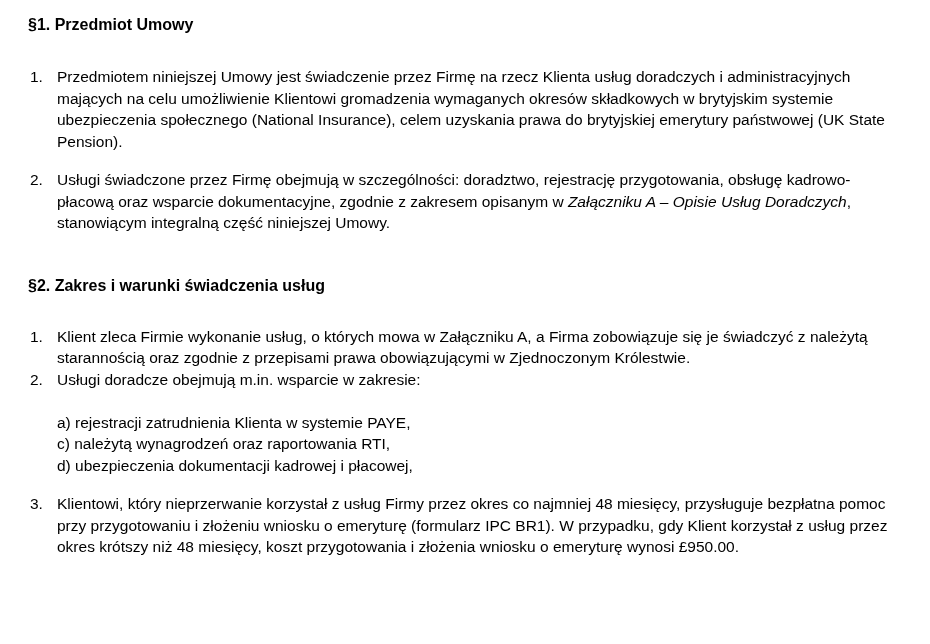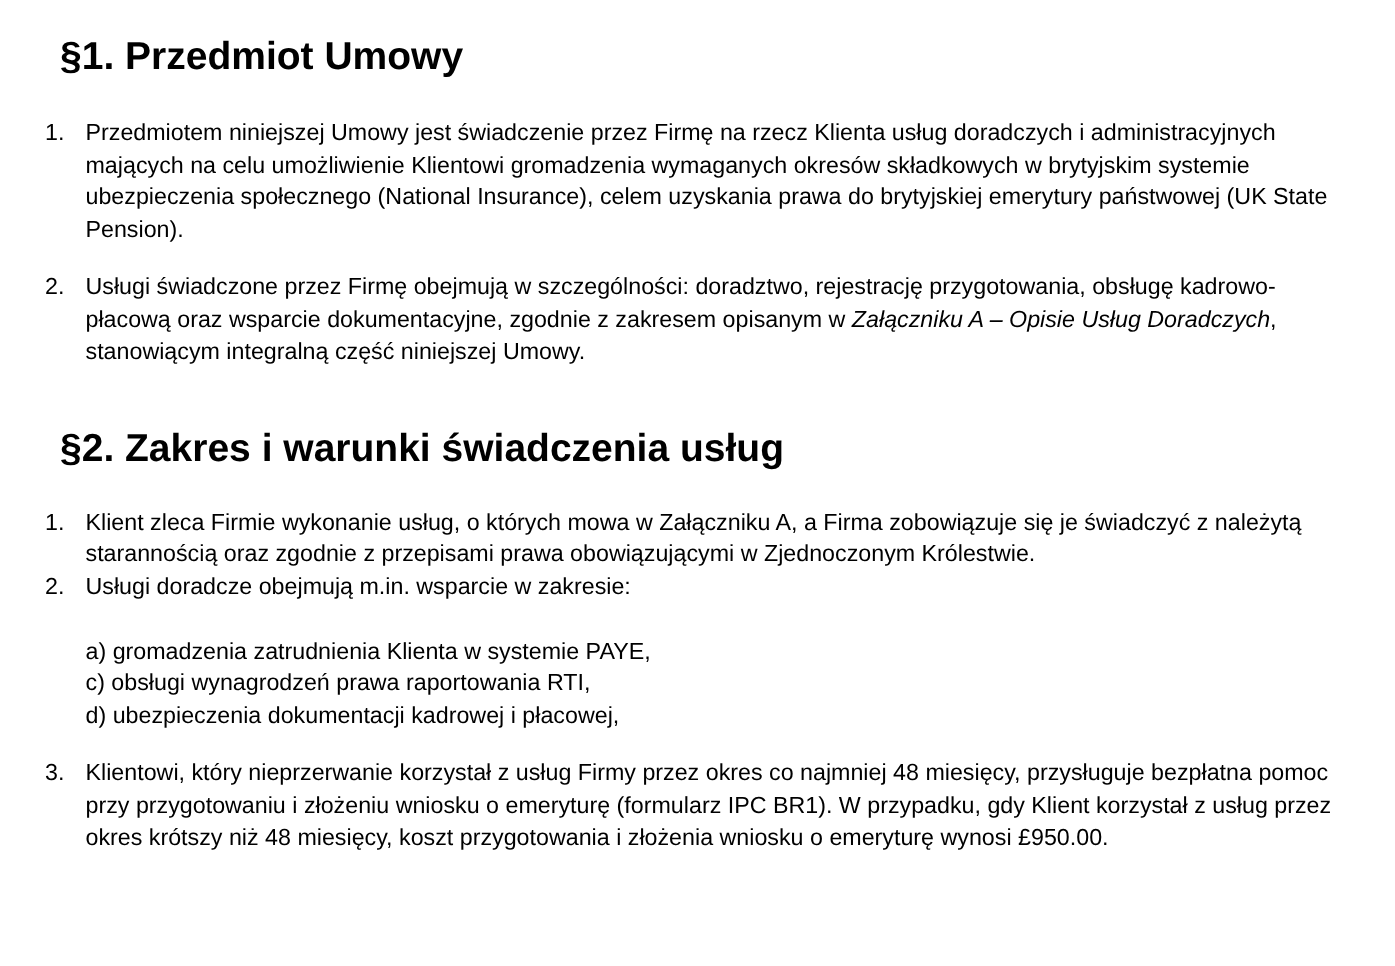--- a/index.html
+++ b/index.html
@@ -9,24 +9,24 @@
     height: 644px;
     background: #ffffff;
     color: #000000;
     font-family: "Liberation Sans", sans-serif;
     font-size: 15.5px;
     line-height: 21.5px;
     padding: 9px 24px 0 24px;
     overflow: hidden;
   }
   .section-heading {
-    font-size: 26px;
+    font-size: 16px;
     line-height: 24px;
     font-weight: 700;
-    margin: 16px;
+    margin: 4px;
   }
   .section-heading.second {
     margin-top: 40px;
   }
   ol.clauses {
     list-style: none;
     margin: 29px 0 0 0;
     padding: 0;
   }
   ol.clauses.second {
@@ -77,22 +77,22 @@
 
     <ol class="clauses second">
       <li class="no-gap">
         <span class="num">1.</span>
         <span>Klient zleca Firmie wykonanie usług, o których mowa w Załączniku A, a Firma zobowiązuje się je świadczyć z należytą starannością oraz zgodnie z przepisami prawa obowiązującymi w Zjednoczonym Królestwie.</span>
       </li>
       <li class="no-gap">
         <span class="num">2.</span>
         <span>Usługi doradcze obejmują m.in. wsparcie w zakresie:</span>
         <div class="subitems">
-          <div>a) gromadzenia zatrudnienia Klienta w systemie PAYE,</div>
-          <div>c) obsługi wynagrodzeń prawa raportowania RTI,</div>
+          <div>a) rejestracji zatrudnienia Klienta w systemie PAYE,</div>
+          <div>c) należytą wynagrodzeń oraz raportowania RTI,</div>
           <div>d) ubezpieczenia dokumentacji kadrowej i płacowej,</div>
         </div>
       </li>
       <li class="no-gap" style="margin-top:17px;">
         <span class="num">3.</span>
         <span>Klientowi, który nieprzerwanie korzystał z usług Firmy przez okres co najmniej 48 miesięcy, przysługuje bezpłatna pomoc przy przygotowaniu i złożeniu wniosku o emeryturę (formularz IPC BR1). W przypadku, gdy Klient korzystał z usług przez okres krótszy niż 48 miesięcy, koszt przygotowania i złożenia wniosku o emeryturę wynosi £950.00.</span>
       </li>
     </ol>
   </section>
 

